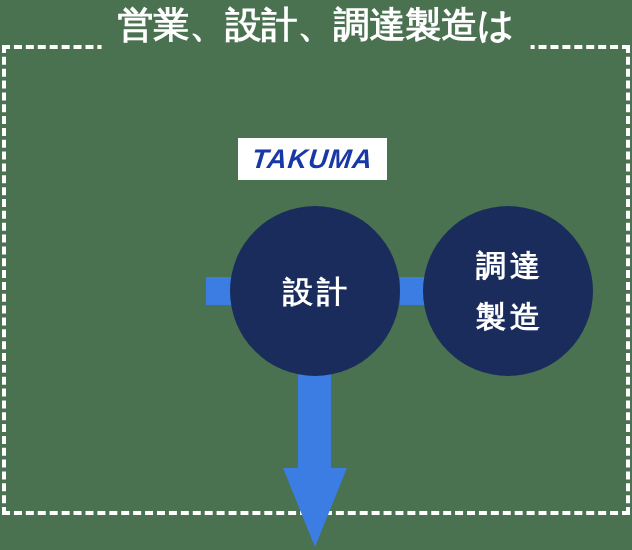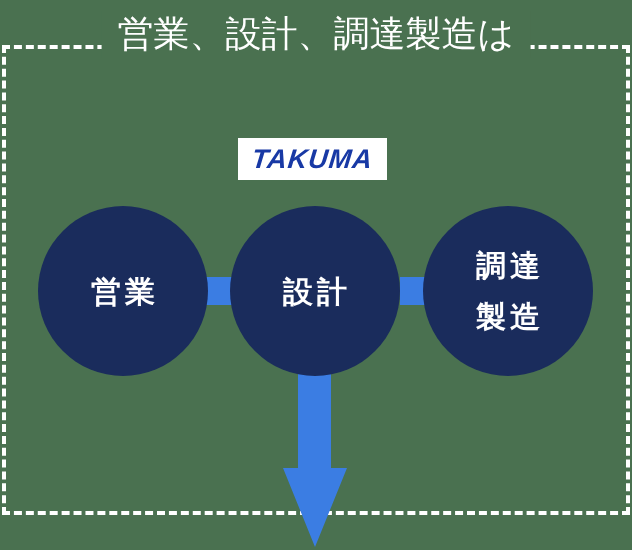--- a/index.html
+++ b/index.html
@@ -25,29 +25,29 @@
     top: 45px;
     width: 628px;
     height: 470px;
     box-sizing: border-box;
     border: 4px dashed var(--line, #ffffff);
     z-index: 1;
   }
   
   .title {
     position: absolute;
-    top: 11px;
+    top: 2px;
     left: 50%;
     transform: translateX(-50%);
     z-index: 4;
     background: var(--bg, #4a7150);
     padding: 0 16px;
     color: var(--text, #ffffff);
     font-size: 36px;
-    font-weight: normal;
+    font-weight: bold;
     line-height: 1.3;
     white-space: nowrap;
   }
   .logo {
     position: absolute;
     left: 238px;
     top: 138px;
     width: 149px;
     height: 42px;
     background: #ffffff;
@@ -121,23 +121,20 @@
 
   <div class="logo">
     <span class="logo-text">TAKUMA</span>
   </div>
 
   <div class="connector c1"></div>
   <div class="connector c2"></div>
 
   <div class="arrow"></div>
 
-  <div class="circle circle-1">
-    <span>営業</span>
-  </div>
 
   <div class="circle circle-3">
     <span>調達</span>
     <span>製造</span>
   </div>
 
   <div class="circle circle-2">
     <span>設計</span>
   </div>
 

